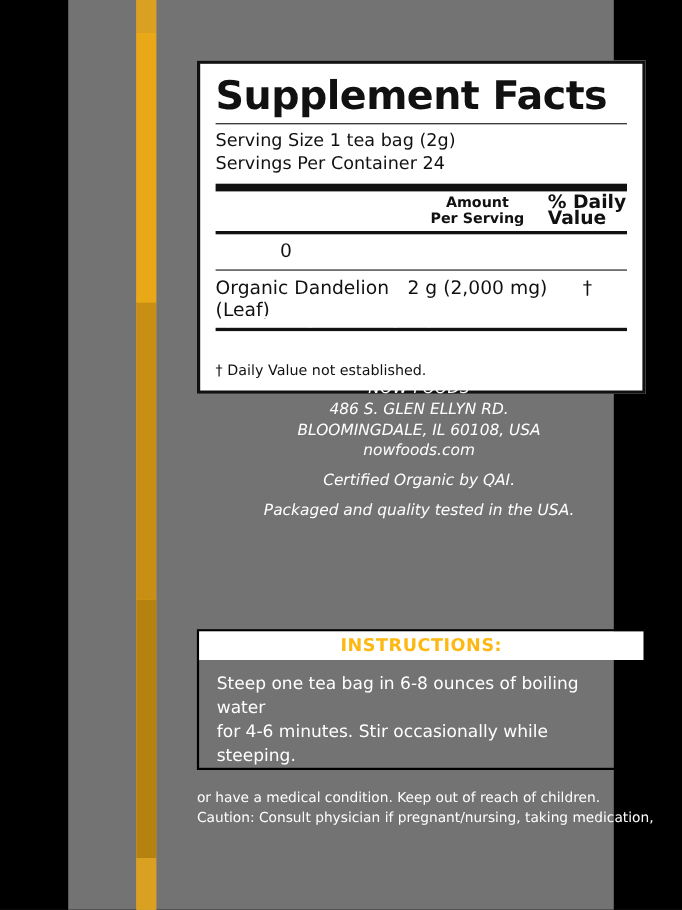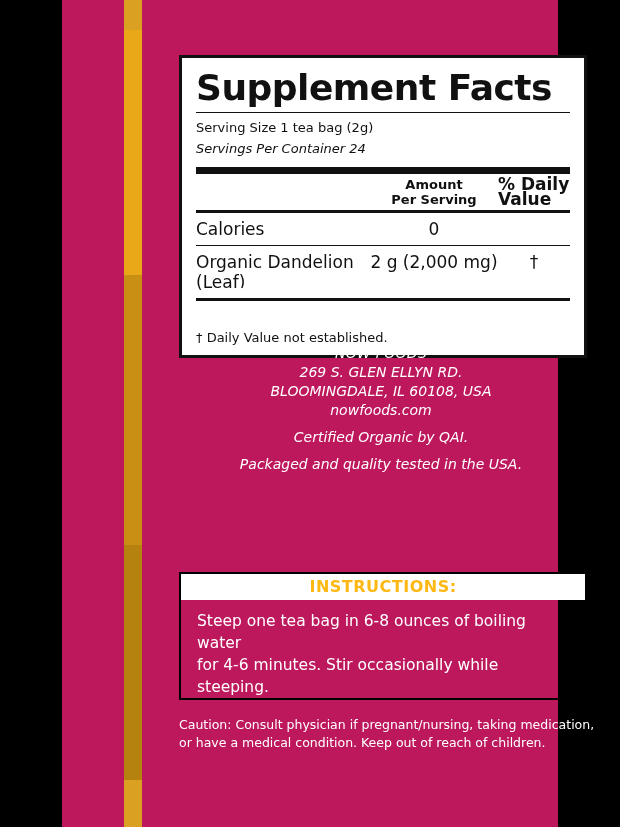--- a/index.html
+++ b/index.html
@@ -13,21 +13,21 @@
     height: 827px;
     font-family: "DejaVu Sans", sans-serif;
     overflow: hidden;
   }
   .package {
     position: absolute;
     left: 62px;
     top: 0;
     width: 496px;
     height: 827px;
-    background: #be185d;
+    background: #737373;
   }
   
   .spine {
     position: absolute;
     left: 62px;
     top: 0;
     width: 18px;
     height: 827px;
     background: #FDB813;
   }
@@ -79,21 +79,21 @@
     height: 3px;
     background: #111;
     margin: 0;
   }
   .sf-rule-thin {
     height: 1px;
     background: #111;
     margin: 0;
   }
   .sf-line {
-    font-size: 13px;
+    font-size: 16px;
     line-height: 21px;
     color: #111;
   }
   .sf-head-row {
     display: flex;
     justify-content: flex-end;
     align-items: flex-end;
     padding: 3px 0 3px 0;
   }
   .sf-head-amt {
@@ -212,37 +212,36 @@
     <div class="spine-seg spine-d"></div>
     <div class="spine-seg spine-e"></div>
   </div>
 
   <div class="panel">
 
     <div class="sf-box">
       <div class="sf-title">Supplement Facts</div>
       <div class="sf-rule-thin"></div>
       <div class="sf-line" style="padding-top:4px;">Serving Size 1 tea bag (2g)</div>
-      <div class="sf-line" style="padding-bottom:4px;font-style:italic;">Servings Per Container 24</div>
+      <div class="sf-line" style="padding-bottom:4px;">Servings Per Container 24</div>
       <div class="sf-rule-heavy"></div>
 
       <div class="sf-head-row">
         <div class="sf-head-amt">
           <span>Amount</span><br>
           <span>Per Serving</span>
         </div>
         <div class="sf-head-dv">
           <span>% Daily</span><br>
           <span>Value</span>
         </div>
       </div>
       <div class="sf-rule-med"></div>
 
       <div class="sf-row">
-        <div class="sf-row-name">Calories</div>
         <div class="sf-row-amt">0</div>
         <div class="sf-row-dv"></div>
       </div>
       <div class="sf-rule-thin"></div>
 
       <div class="sf-row">
         <div class="sf-row-name">Organic Dandelion (Leaf)</div>
         <div class="sf-row-amt">2 g (2,000 mg)</div>
         <div class="sf-row-dv">†</div>
       </div>
@@ -251,36 +250,36 @@
       <div class="sf-foot">† Daily Value not established.</div>
     </div>
 
     <div class="other-ing">
       <b>OTHER INGREDIENTS:</b>
       <span>NONE.</span>
     </div>
 
     <div class="addr">
       <div class="company">NOW FOODS</div>
-      <div>269 S. GLEN ELLYN RD.</div>
+      <div>486 S. GLEN ELLYN RD.</div>
       <div>BLOOMINGDALE, IL 60108, USA</div>
       <div>nowfoods.com</div>
       <div class="gap"></div>
       <div>Certified Organic by QAI.</div>
       <div class="gap"></div>
       <div>Packaged and quality tested in the USA.</div>
     </div>
 
     <div class="instr-box">
       <div class="instr-head">INSTRUCTIONS:</div>
       <div class="instr-body">
         <div>Steep one tea bag in 6-8 ounces of boiling water</div>
         <div>for 4-6 minutes. Stir occasionally while steeping.</div>
       </div>
     </div>
 
     <div class="caution">
+      <div>or have a medical condition. Keep out of reach of children.</div>
       <div>Caution: Consult physician if pregnant/nursing, taking medication,</div>
-      <div>or have a medical condition. Keep out of reach of children.</div>
     </div>
 
   </div>
 </div>
 
 </body></html>

